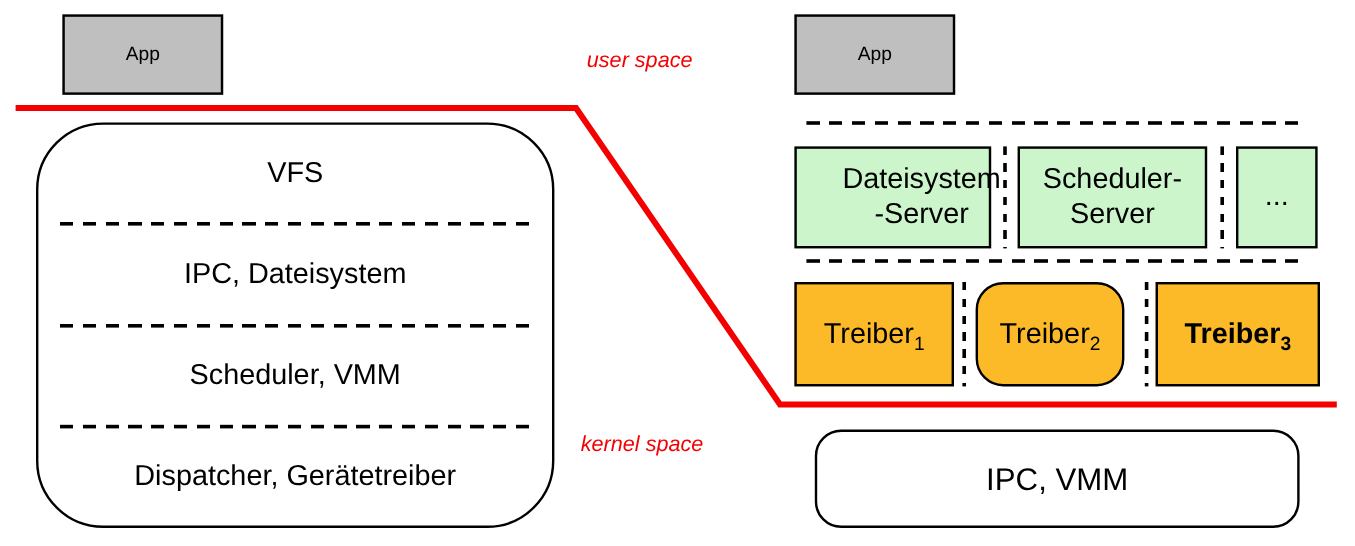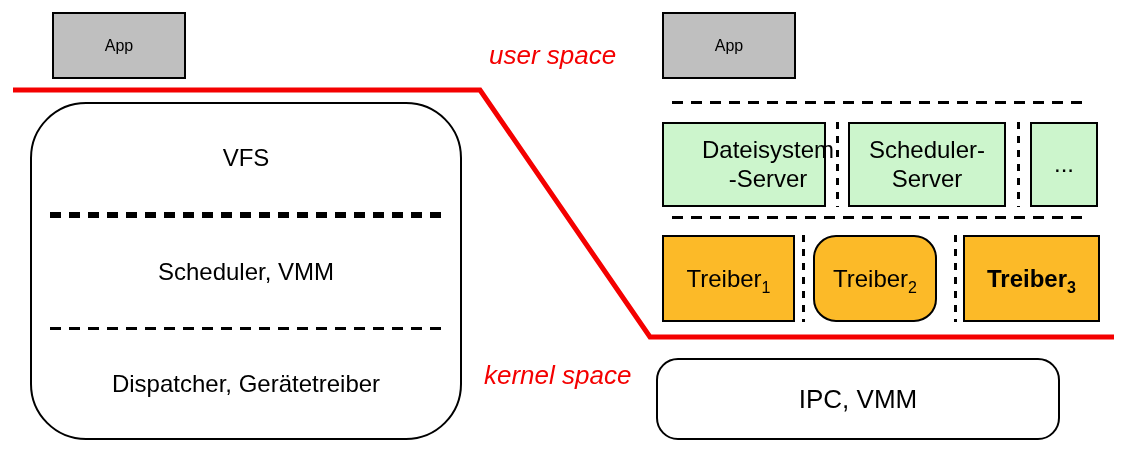--- a/index.html
+++ b/index.html
@@ -69,36 +69,36 @@
     font-size: 24px;
     line-height: 1.2;
   }
   .driver-box {
     background: var(--orange, #fcba28);
     font-size: 24px;
   }
   .driver-box sub { font-size: 16px; line-height: 0; }
   .kernel-box-right {
     position: absolute;
-    left: 656px; top: 358px;
+    left: 679px; top: 358px;
     width: 404px; height: 82px;
     border: 2px solid #000;
     border-radius: 22px;
     box-sizing: border-box;
     display: flex;
     align-items: center;
     justify-content: center;
     font-size: 26px;
     background: #fff;
   }
   .space-label {
     position: absolute;
     color: var(--red, #f40000);
     font-style: italic;
-    font-size: 26px;
+    font-size: 18px;
     white-space: nowrap;
   }
   svg.overlay {
     position: absolute;
     left: 0; top: 0;
     width: 1129px; height: 455px;
     pointer-events: none;
   }
 </style>
 </head>
@@ -110,20 +110,21 @@
     <polyline points="13,90 480,90 650,337 1114,337" fill="none" style="stroke: var(--red, #f40000);" stroke-width="5"></polyline>
   </svg>
 
   <div class="box app-box" style="left:52px; top:12px; width:134px; height:67px;">
     <span>App</span>
   </div>
 
   <div class="mono-box">
     <div class="mono-layer">VFS</div>
     <div class="dash-h-in"></div>
+    <div class="mono-layer">IPC, Dateisystem</div>
     <div class="dash-h-in"></div>
     <div class="mono-layer">Scheduler, VMM</div>
     <div class="dash-h-in"></div>
     <div class="mono-layer">Dispatcher, Gerätetreiber</div>
   </div>
 
   <div class="space-label" style="left:489px; top:40px;">user space</div>
   <div class="space-label" style="left:484px; top:360px;">kernel space</div>
 
   <div class="box app-box" style="left:662px; top:12px; width:134px; height:67px;">

